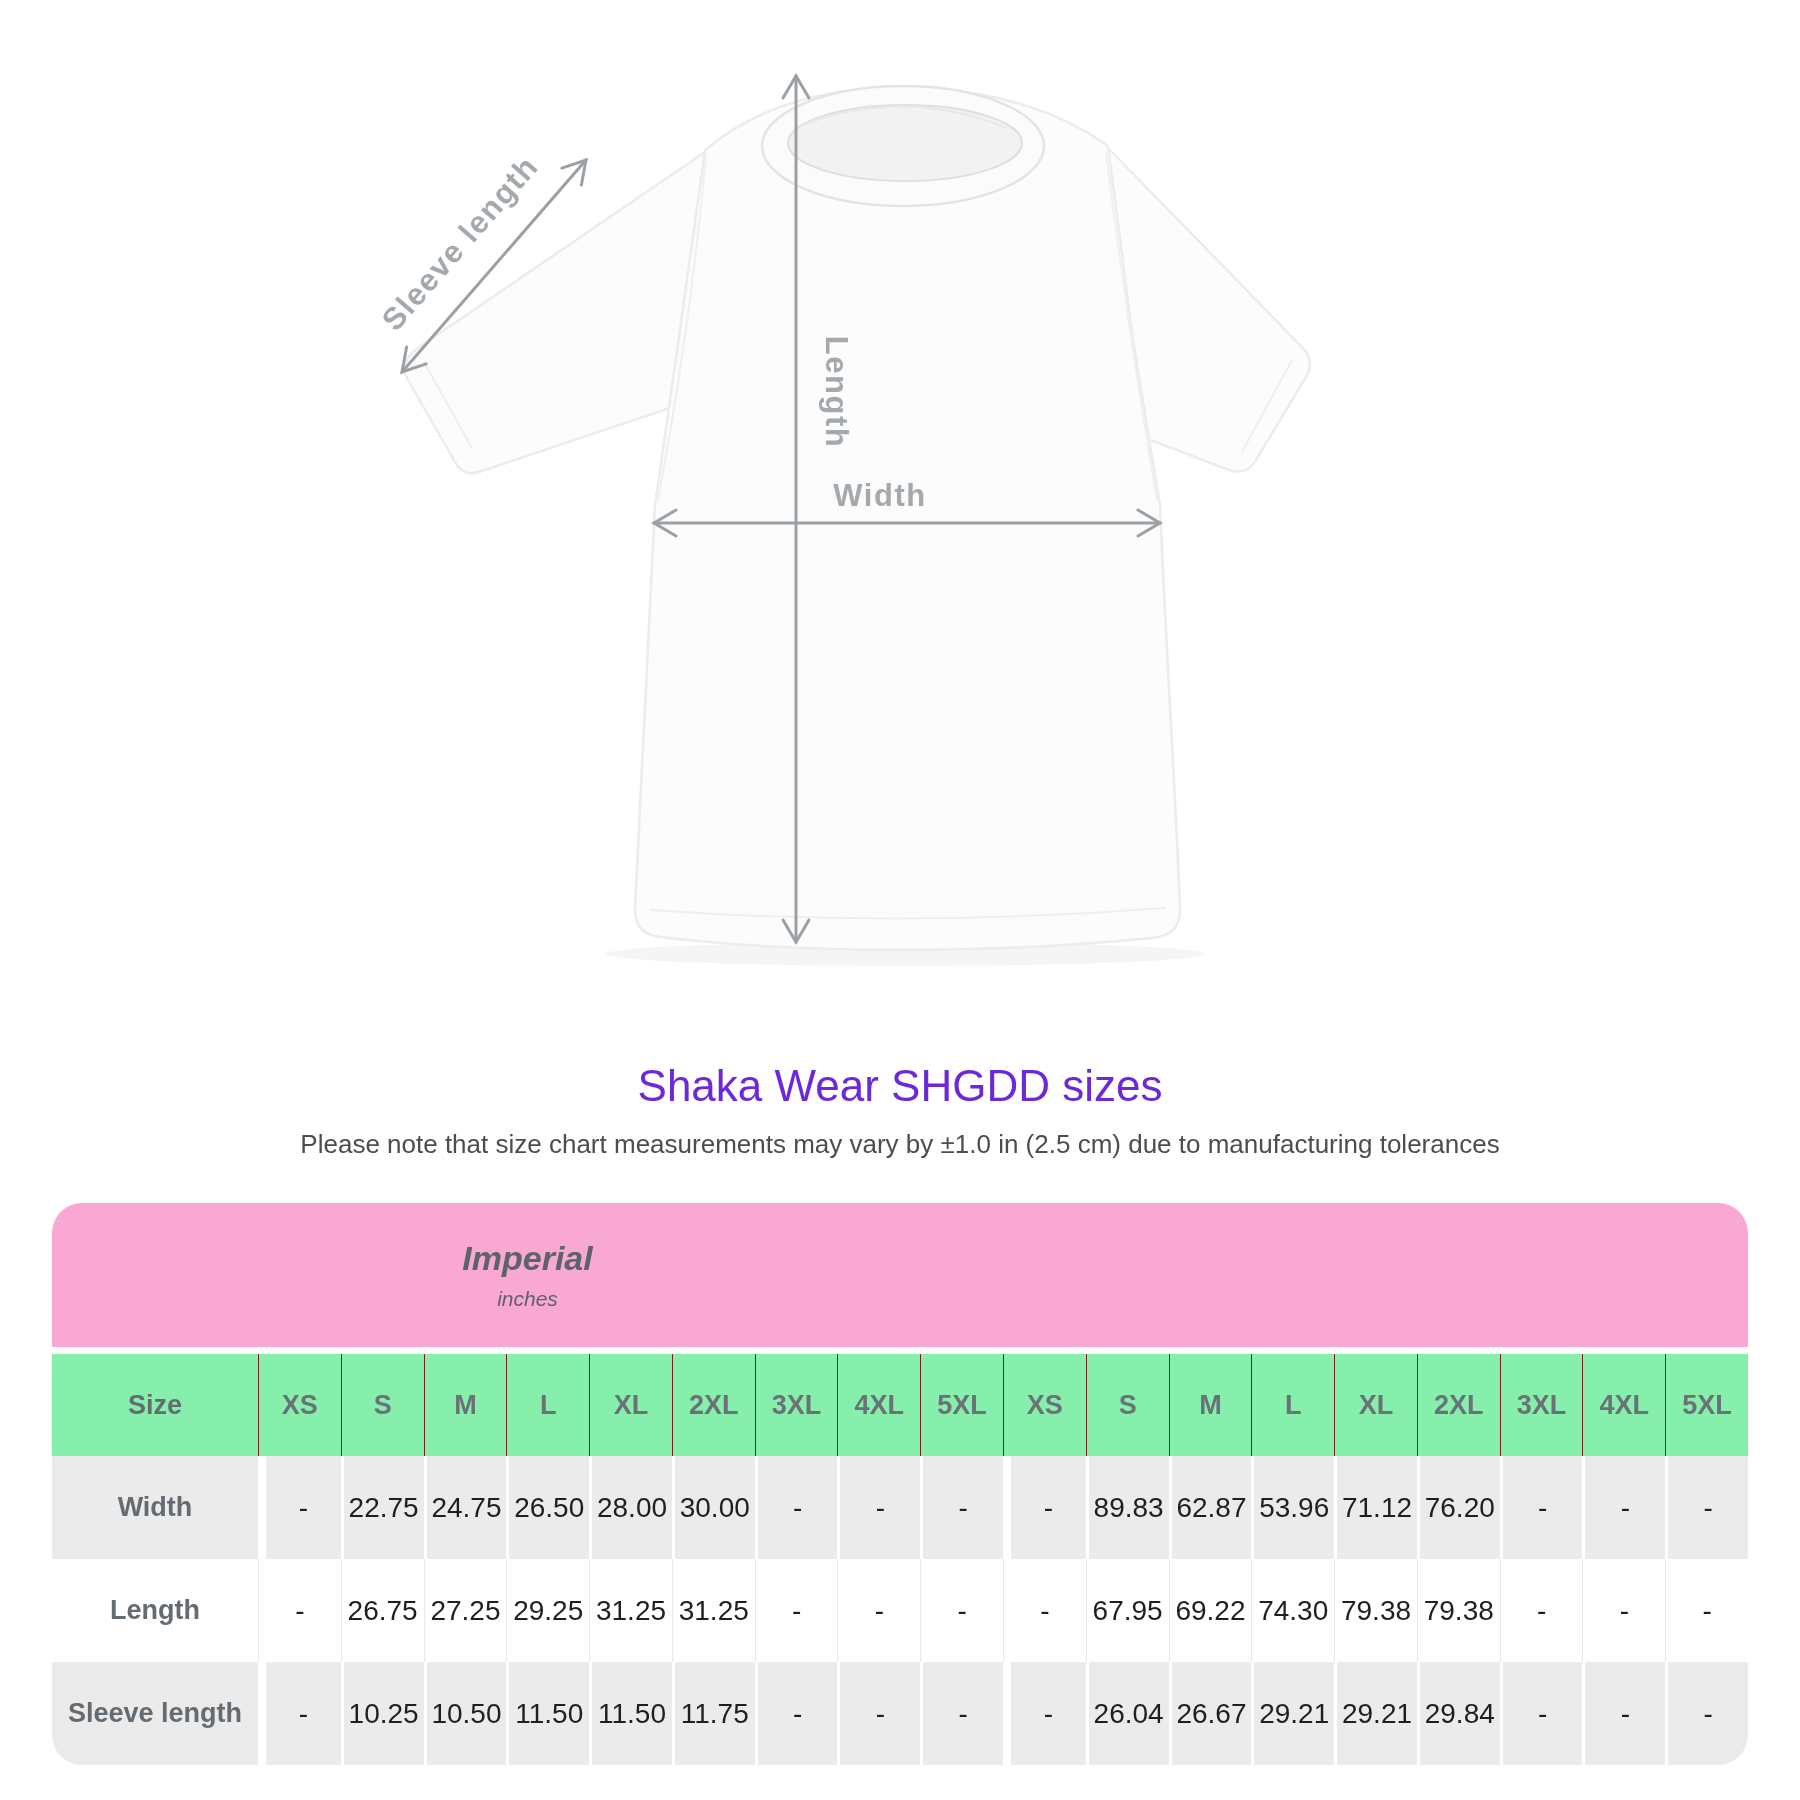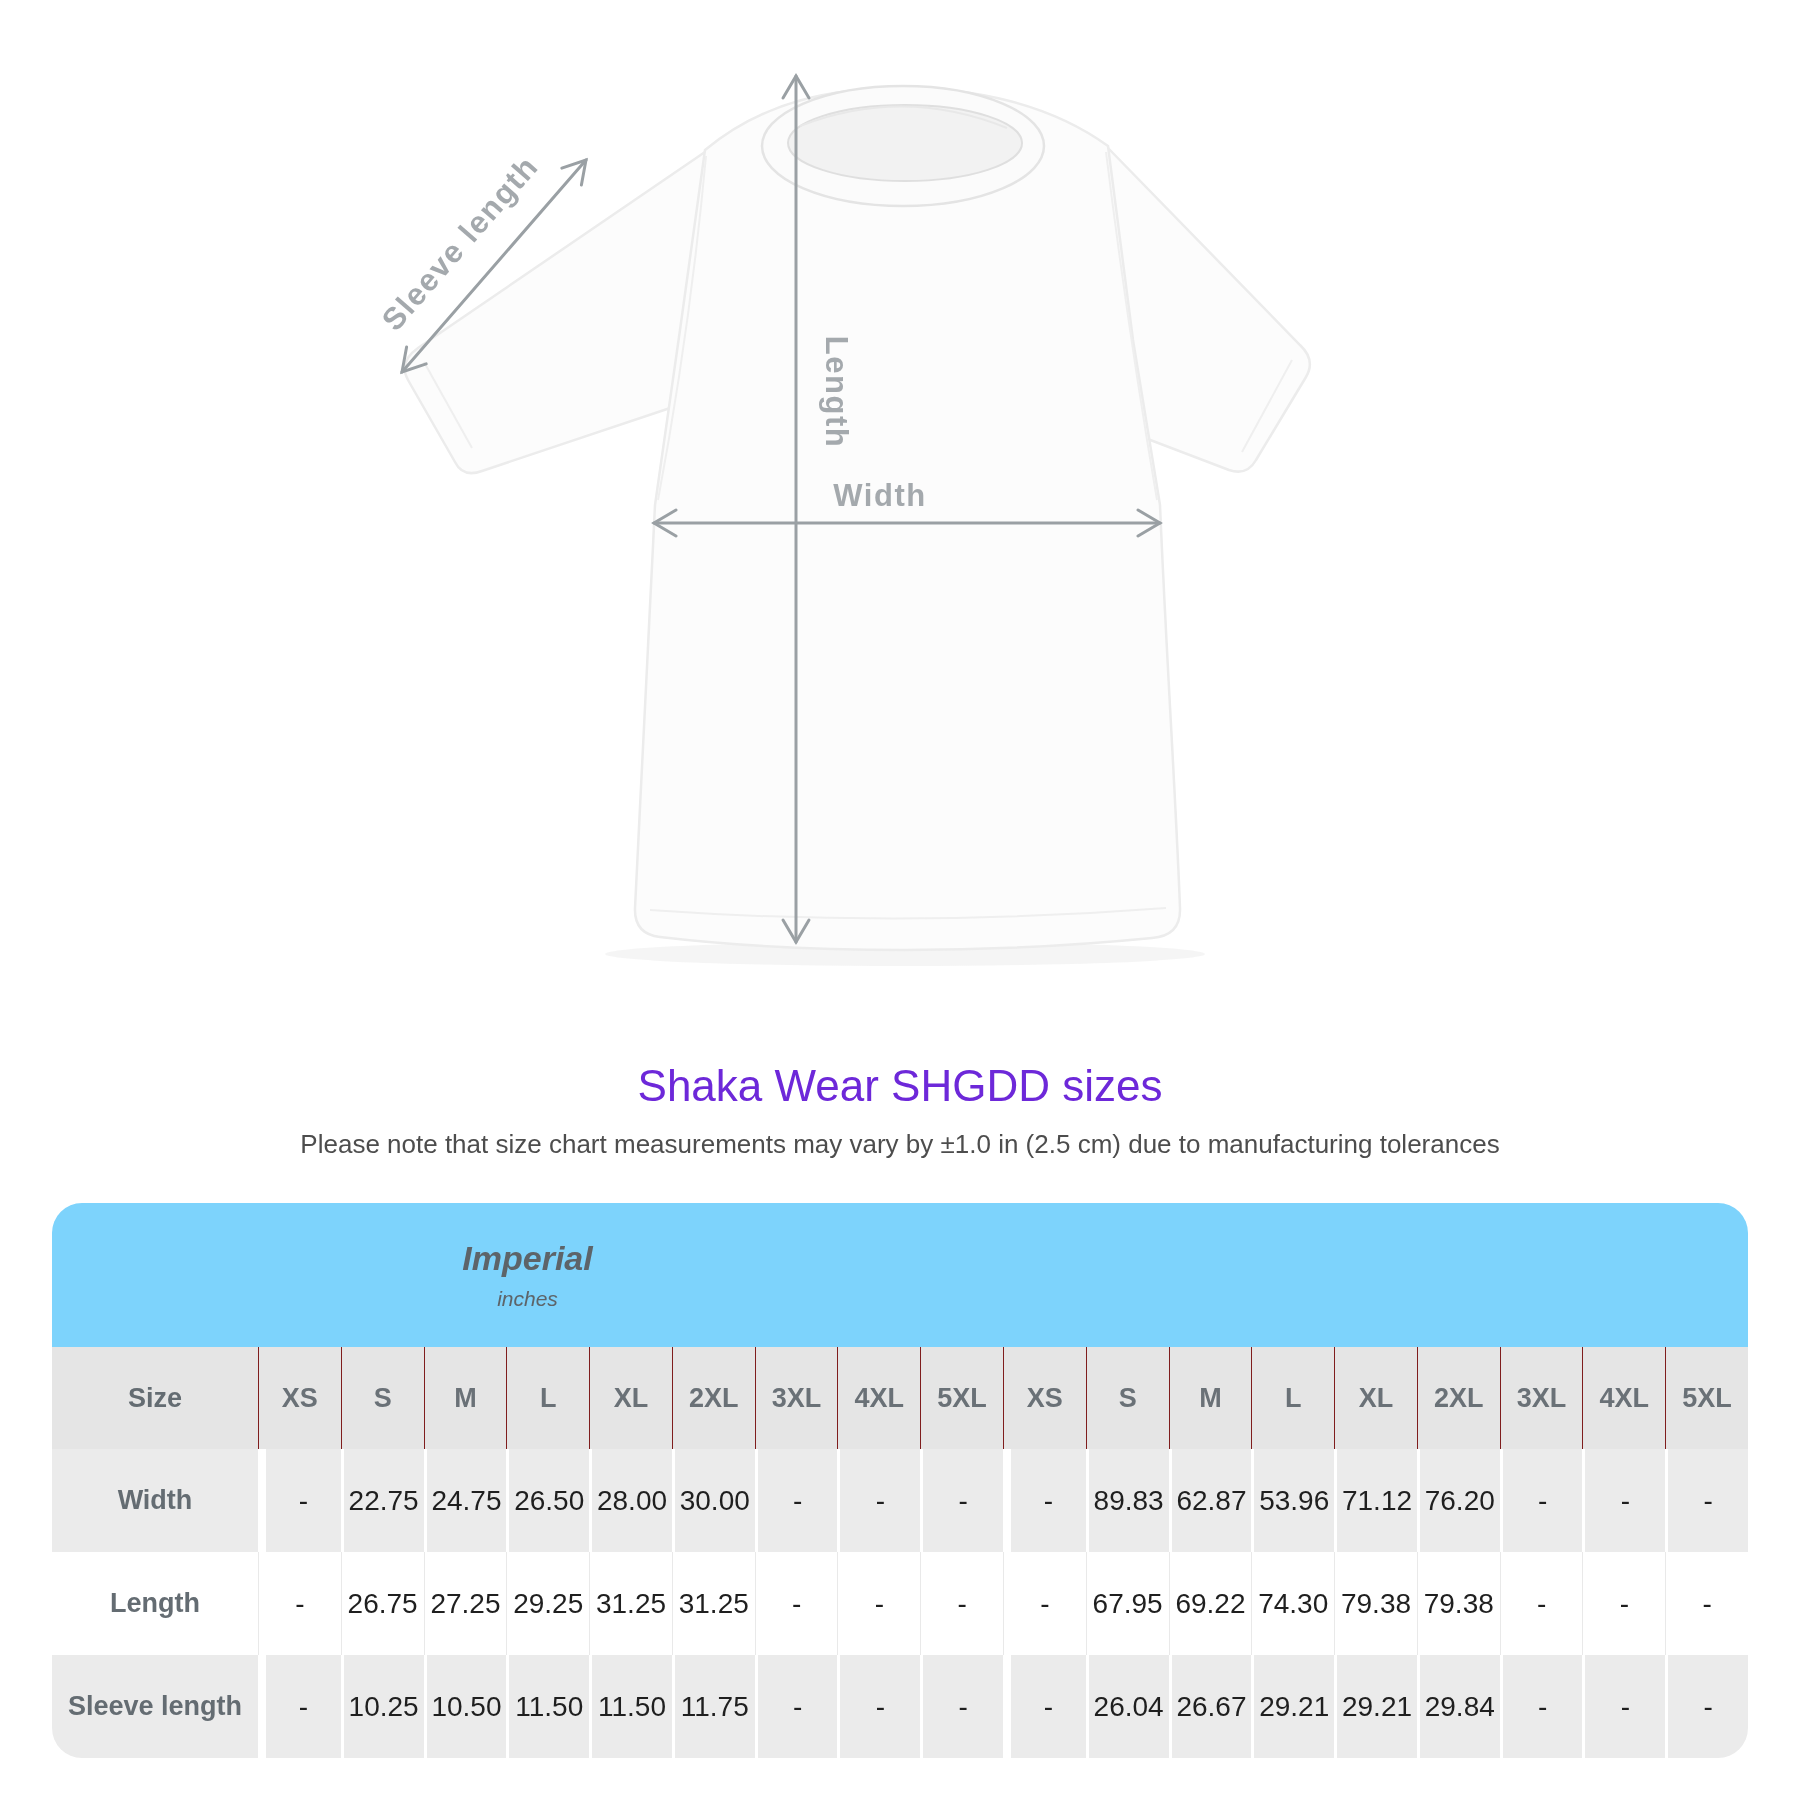--- a/index.html
+++ b/index.html
@@ -27,35 +27,35 @@
   .caption h1{
     margin:16px;font-size:44px;line-height:50px;font-weight:normal;color:#6d28d9;
   }
   .caption p{
     margin:14px 0 0 0;font-size:26px;line-height:34px;color:#4d4d4d;
   }
 
   
   .size-table{margin:42px 52px 0 52px;width:1696px;}
   .band{
-    height:144px;background:#7dd3fc;border-radius:30px 30px 0 0;
+    height:144px;background:#f9a8d4;border-radius:30px 30px 0 0;
     display:grid;grid-template-columns:206px repeat(18,1fr);
   }
   .band-cell{display:flex;flex-direction:column;align-items:center;justify-content:center;}
   .band-cell.imp{grid-column:1 / span 10;}
   .band-cell.met{grid-column:11 / -1;}
   .band-title{font-size:34px;font-weight:bold;font-style:italic;color:#5d6469;}
   .band-sub{margin-top:9px;font-size:21px;font-style:italic;color:#5d6469;}
 
   .tr{display:grid;grid-template-columns:206px repeat(18,1fr);align-items:stretch;}
   .td{
     display:flex;align-items:center;justify-content:center;
     box-sizing:border-box;text-align:center;
   }
-  .tr.head{height:102px;background:#e5e5e5;}
+  .tr.head{height:102px;background:#86efac;margin-top:7px;}
   .tr.head .td{border-left:1px solid #7f1d1d;}
   .tr.head .td:first-child{border-left:none;}
   .td.colh{font-size:27px;font-weight:bold;color:#6a7177;}
   .td.label{font-size:27px;font-weight:bold;color:#646c72;}
 
   .tr.data{height:103px;}
   .tr.data .td{background:#ffffff;border-left:1px solid #e9e9e9;}
   .tr.data .td:first-child{border-left:none;}
   .tr.data.shaded .td{background:#ebebeb;border-left:3px solid #ffffff;}
   .tr.data.shaded .td:first-child{border-left:none;}

